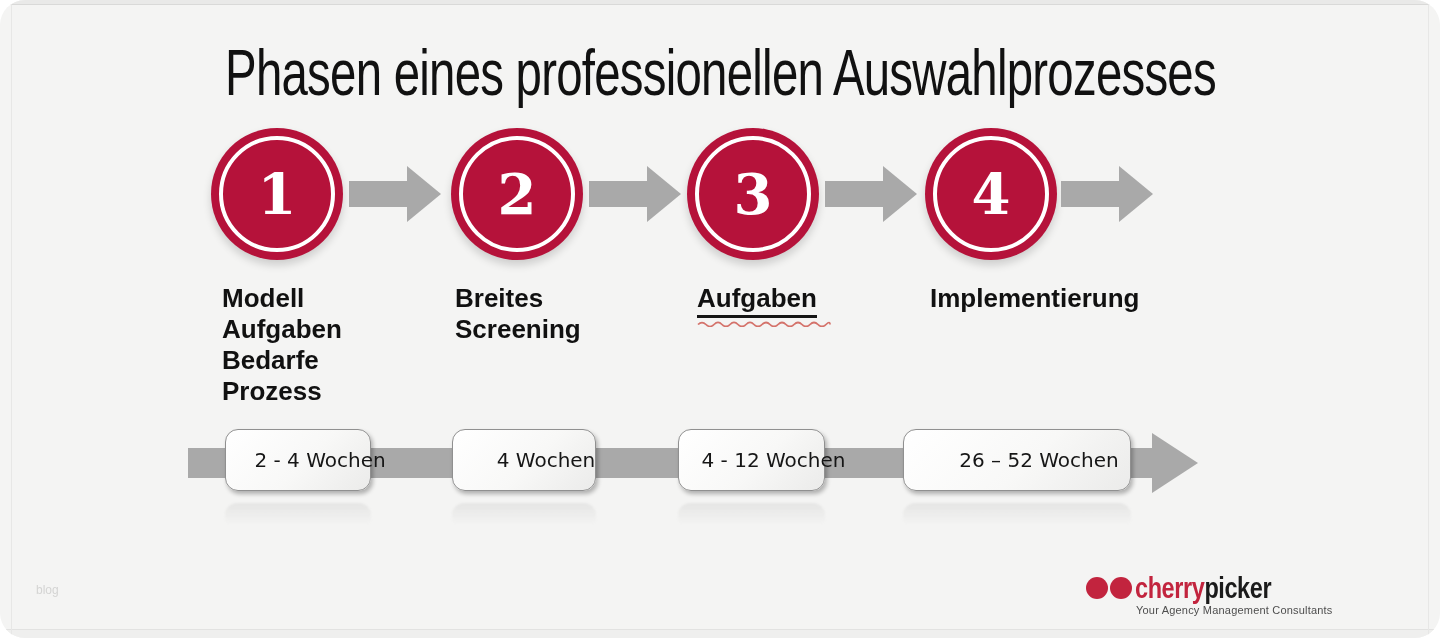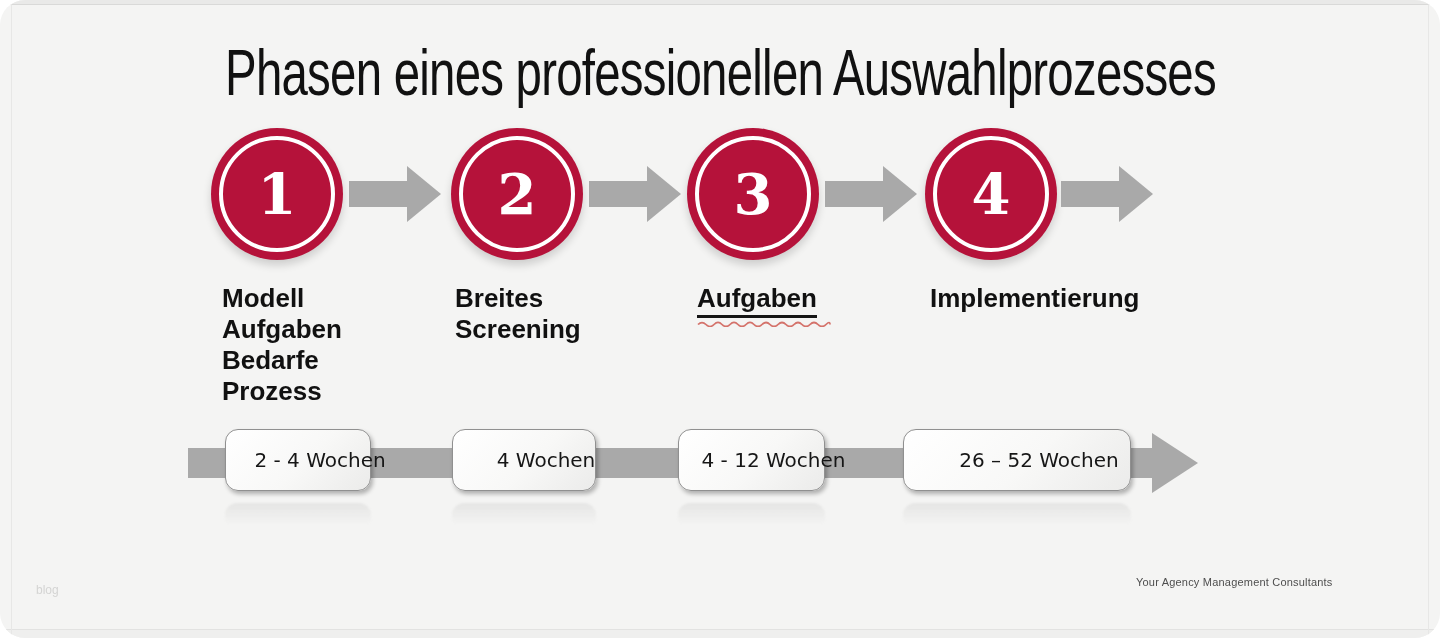--- a/index.html
+++ b/index.html
@@ -228,16 +228,23 @@
   </div>
 
   <div class="reflection d1"></div>
   <div class="reflection d2"></div>
   <div class="reflection d3"></div>
   <div class="reflection d4"></div>
 
   <div class="watermark">blog</div>
 
   <div class="logo">
+    <div class="logo-row">
+      <div class="dot"></div>
+      <div class="dot"></div>
+      <div class="wordmark">
+        <span class="part-red">cherry</span><span class="part-black">picker</span>
+      </div>
+    </div>
     <div class="tagline">Your Agency Management Consultants</div>
   </div>
 
 </div>
 
 </body></html>

